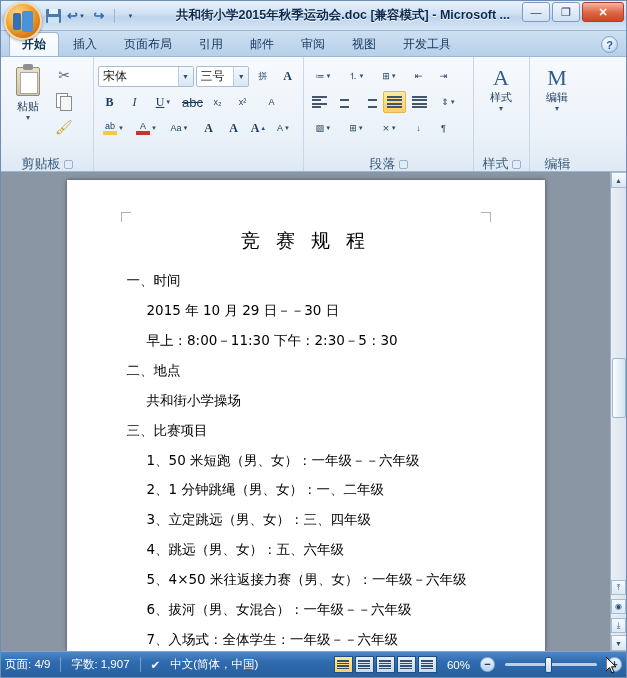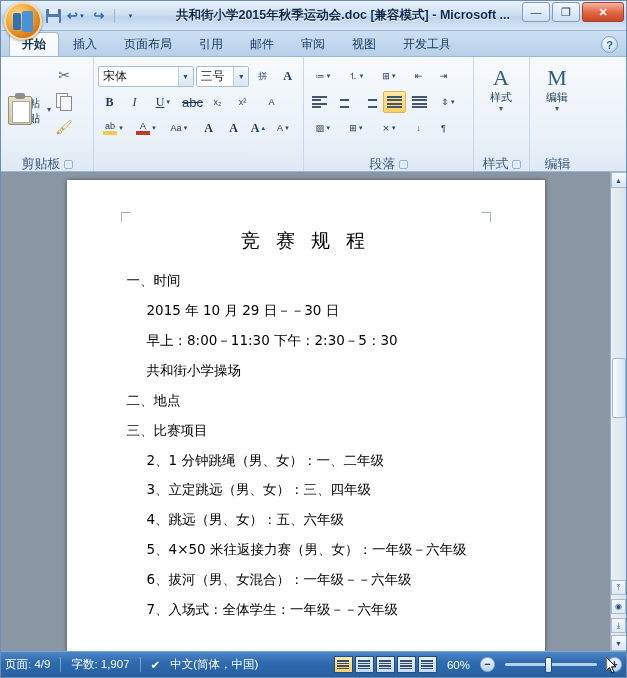--- a/index.html
+++ b/index.html
@@ -194,21 +194,21 @@
     border-radius: 2px;
     background: #e3edf7;
     font-size: 7px;
     line-height: 8px;
     color: #40658c;
   }
 
   
   .clip-big {
     width: 46px;
-    display: flex; align-items: center; justify-content: flex-start;
+    display: flex; flex-direction: column; align-items: center; justify-content: flex-start;
     padding-top: 4px;
   }
   .clip-icon {
     width: 30px; height: 34px;
     position: relative;
   }
   .clip-icon .board {
     position: absolute; left: 3px; top: 3px; width: 24px; height: 29px;
     background: linear-gradient(to bottom,#e8e2cf,#cfc6a8);
     border: 1px solid #9a8f6d;
@@ -720,23 +720,24 @@
 
   <div class="docarea">
     <div class="page-wrap">
       <div class="page">
         <div class="corner c-tl"></div>
         <div class="corner c-tr"></div>
         <div class="doc-title">竞 赛 规 程</div>
         <div class="p ind1">一、时间</div>
         <div class="p ind2">2015 年 10 月 29 日－－30 日</div>
         <div class="p ind2">早上：8:00－11:30  下午：2:30－5：30</div>
+        <div class="p ind1">二、地点</div>
         <div class="p ind2">共和街小学操场</div>
-        <div class="p ind1">二、地点</div>
         <div class="p ind1">三、比赛项目</div>
+        <div class="p ind2">1、50 米短跑（男、女）：一年级－－六年级</div>
         <div class="p ind2">2、1 分钟跳绳（男、女）：一、二年级</div>
         <div class="p ind2">3、立定跳远（男、女）：三、四年级</div>
         <div class="p ind2">4、跳远（男、女）：五、六年级</div>
         <div class="p ind2">5、4×50 米往返接力赛（男、女）：一年级－六年级</div>
         <div class="p ind2">6、拔河（男、女混合）：一年级－－六年级</div>
         <div class="p ind2">7、入场式：全体学生：一年级－－六年级</div>
 
       </div>
     </div>
     <div class="vscroll">

